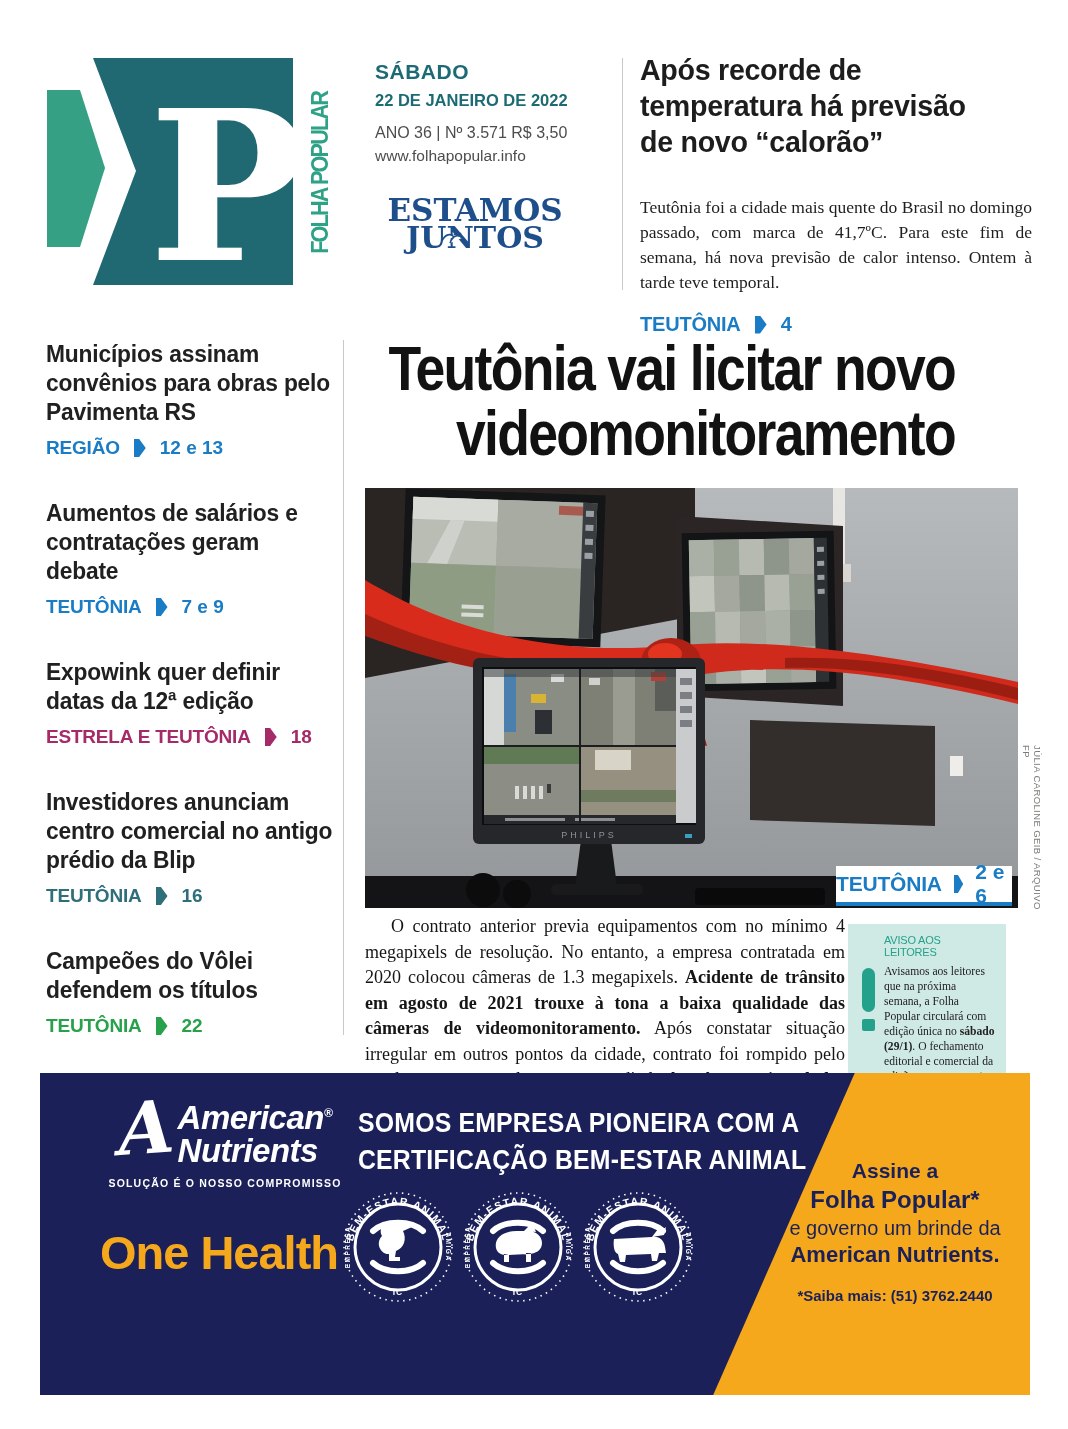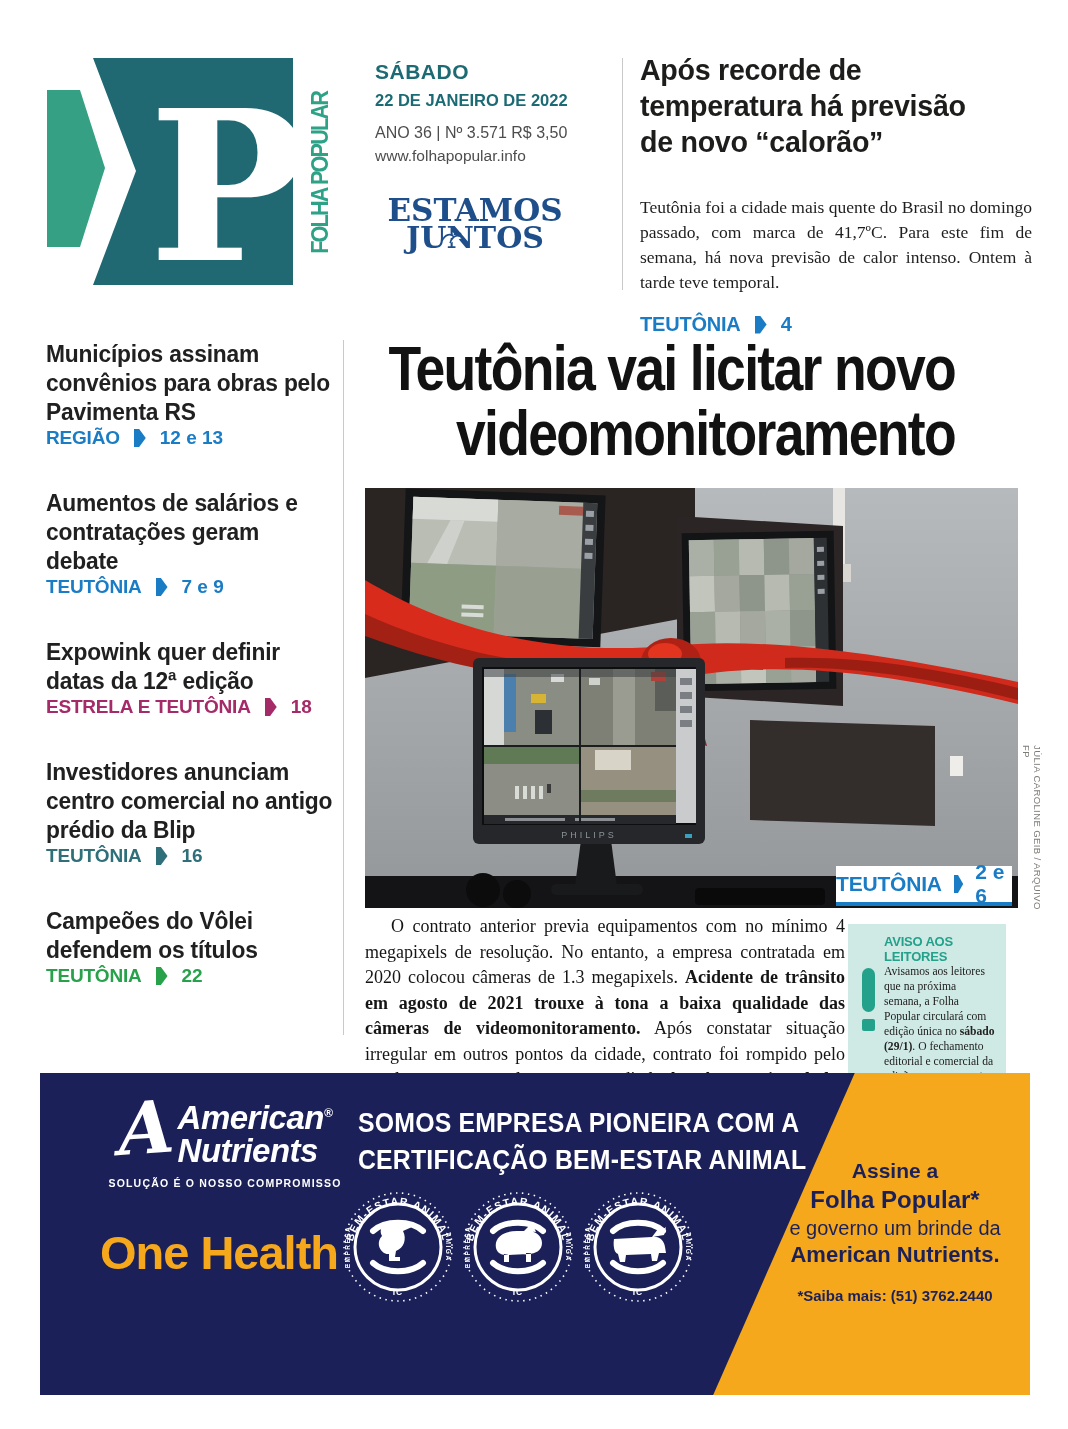--- a/index.html
+++ b/index.html
@@ -34,21 +34,21 @@
   .tag-arrow { width:12px; height:18px; margin-left:14px; background:currentColor;
     clip-path:polygon(0 0,45% 0,100% 50%,45% 100%,0 100%); }
   .tag-pages { font-size:20px; margin-left:14px; }
   .ts-tag { margin-top:18px; color:#1a7cc5; }
 
   
   #sidebar { left:46px; top:340px; width:300px; }
   .sb-item { margin-bottom:40px; }
   .sb-h { font-size:23.5px; font-weight:700; color:#202020; line-height:29px;
     letter-spacing:-.2px; transform:scaleX(.97); transform-origin:0 0; }
-  .sb-item .tag { }
+  .sb-item .tag { margin-top:10px; }
   .sb-item .tag-label, .sb-item .tag-pages { font-size:19px; }
 
   
   .main-h { left:360px; top:336px; width:700px;text-align:right; }
   .main-h div { font-size:63px; line-height:65px; font-weight:800; letter-spacing:-2px;
     color:#121212; transform:scaleX(.85); transform-origin:0 0; white-space:nowrap; }
   .photo { left:365px; top:488px; width:653px; height:420px; background:#d946ef; overflow:hidden; }
   .photo-tag { position:absolute; right:6px; bottom:2px; width:176px; height:40px; background:#fff;
     border-bottom:4px solid #1a7cc5; display:flex; align-items:center; justify-content:center;
     color:#1a7cc5; }
@@ -57,22 +57,22 @@
   .photo-tag .tag-pages { margin-left:12px; }
   .credit { left:1021px; top:745px; height:170px; font-size:9.5px; color:#7e7c78;
     letter-spacing:.4px; writing-mode:vertical-rl; }
 
   .story-body { left:365px; top:914px; width:480px; font-family:"Liberation Serif", serif;
     font-size:18px; line-height:25.5px; text-align:justify; color:#151515; text-indent:26px; }
   .story-body b { font-weight:700; }
 
   .notice { left:848px; top:924px; width:158px; background:#cfe9e4; padding:10px 10px 12px 8px;
     display:grid; grid-template-columns:24px 1fr; grid-column-gap:4px; }
-  .notice-title { grid-column:2; font-size:13px; font-weight:700; color:#24a18b;
-    letter-spacing:-.2px; }
+  .notice-title { grid-column:2; font-size:11px; font-weight:400; color:#24a18b;
+    letter-spacing:-.2px; margin-bottom:6px; }
   .notice-icon { grid-column:1; grid-row:2; display:flex; flex-direction:column; align-items:center; padding-top:4px; }
   .ex-bar { width:13px; height:44px; background:#24a18b; border-radius:7px; }
   .ex-dot { width:13px; height:12px; background:#24a18b; border-radius:2px; margin-top:7px; }
   .notice-body { grid-column:2; grid-row:2; font-family:"Liberation Serif", serif;
     font-size:11.6px; line-height:1.3; color:#222; }
   .notice-body b { font-weight:700; }
 
   
   .ad { left:40px; top:1073px; width:990px; height:322px; background:#1b2158; overflow:hidden; }
   .ad-orange { position:absolute; inset:0; background:#f6a81c;

